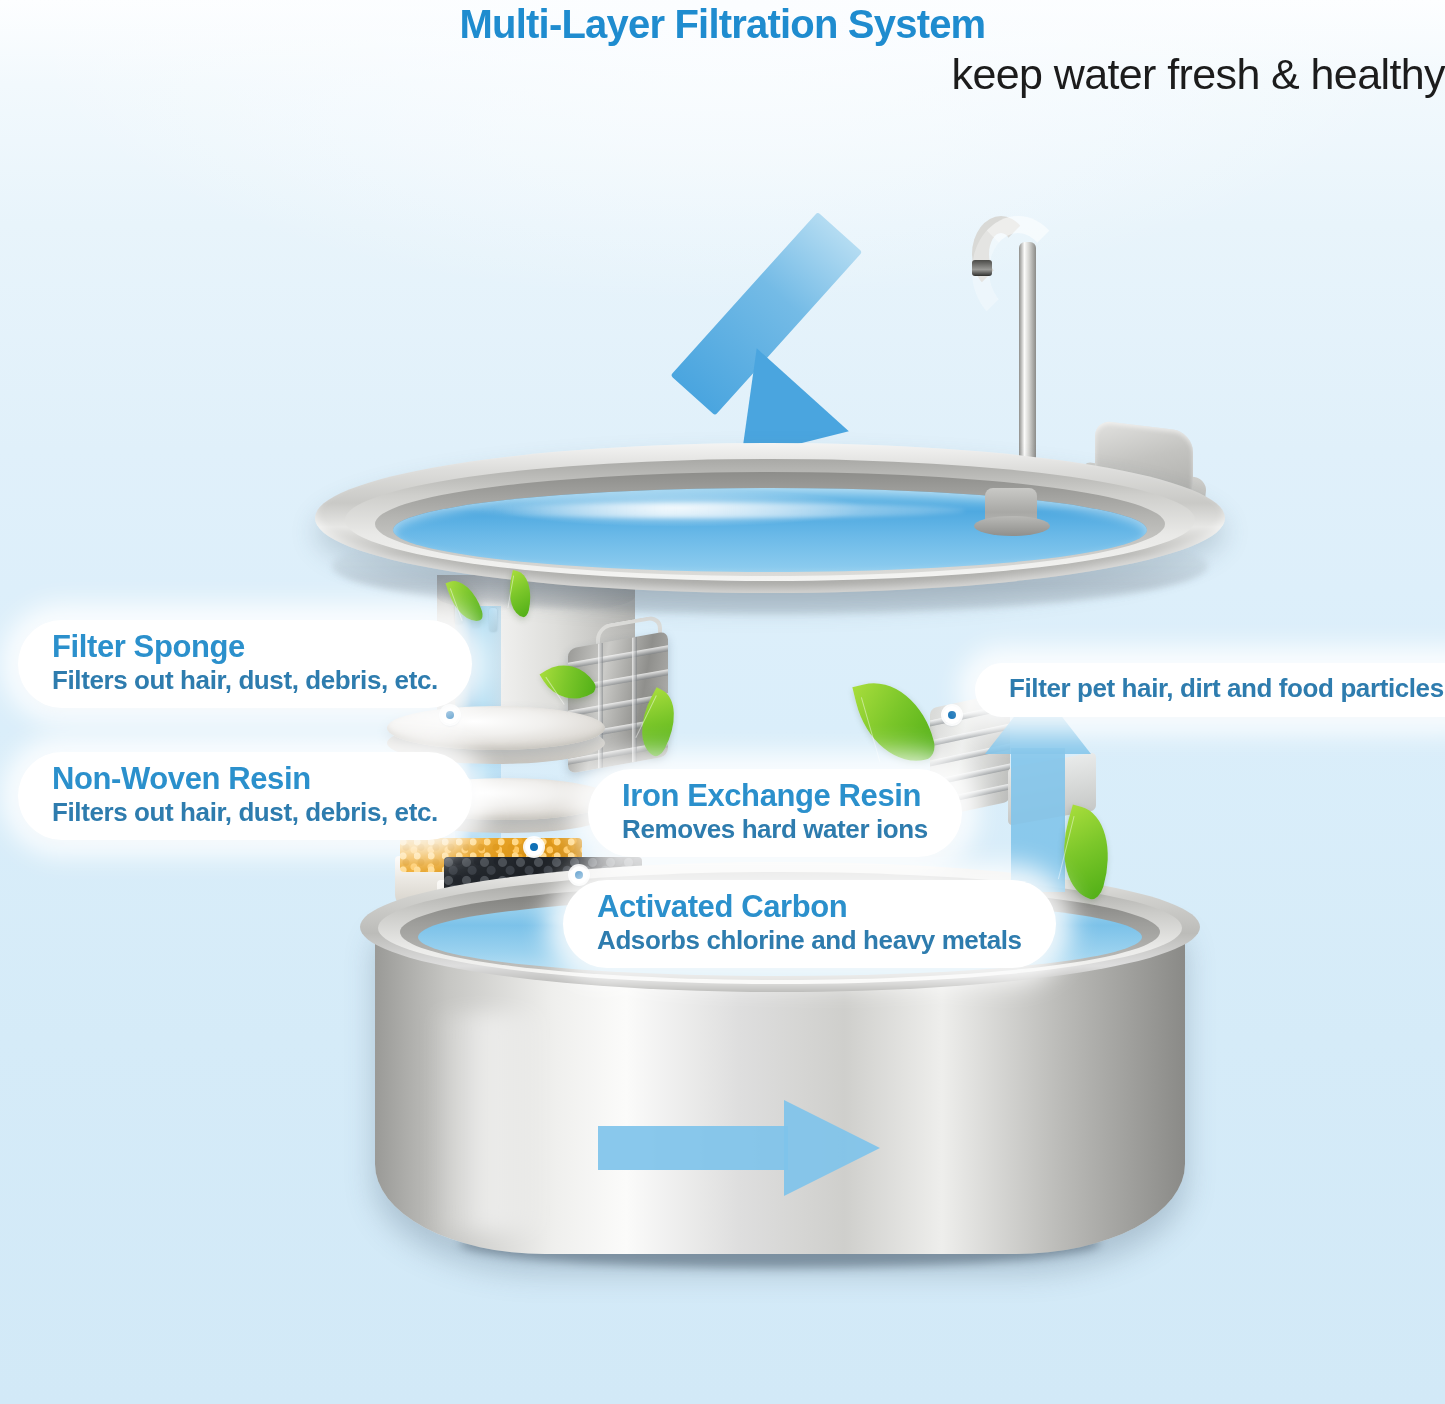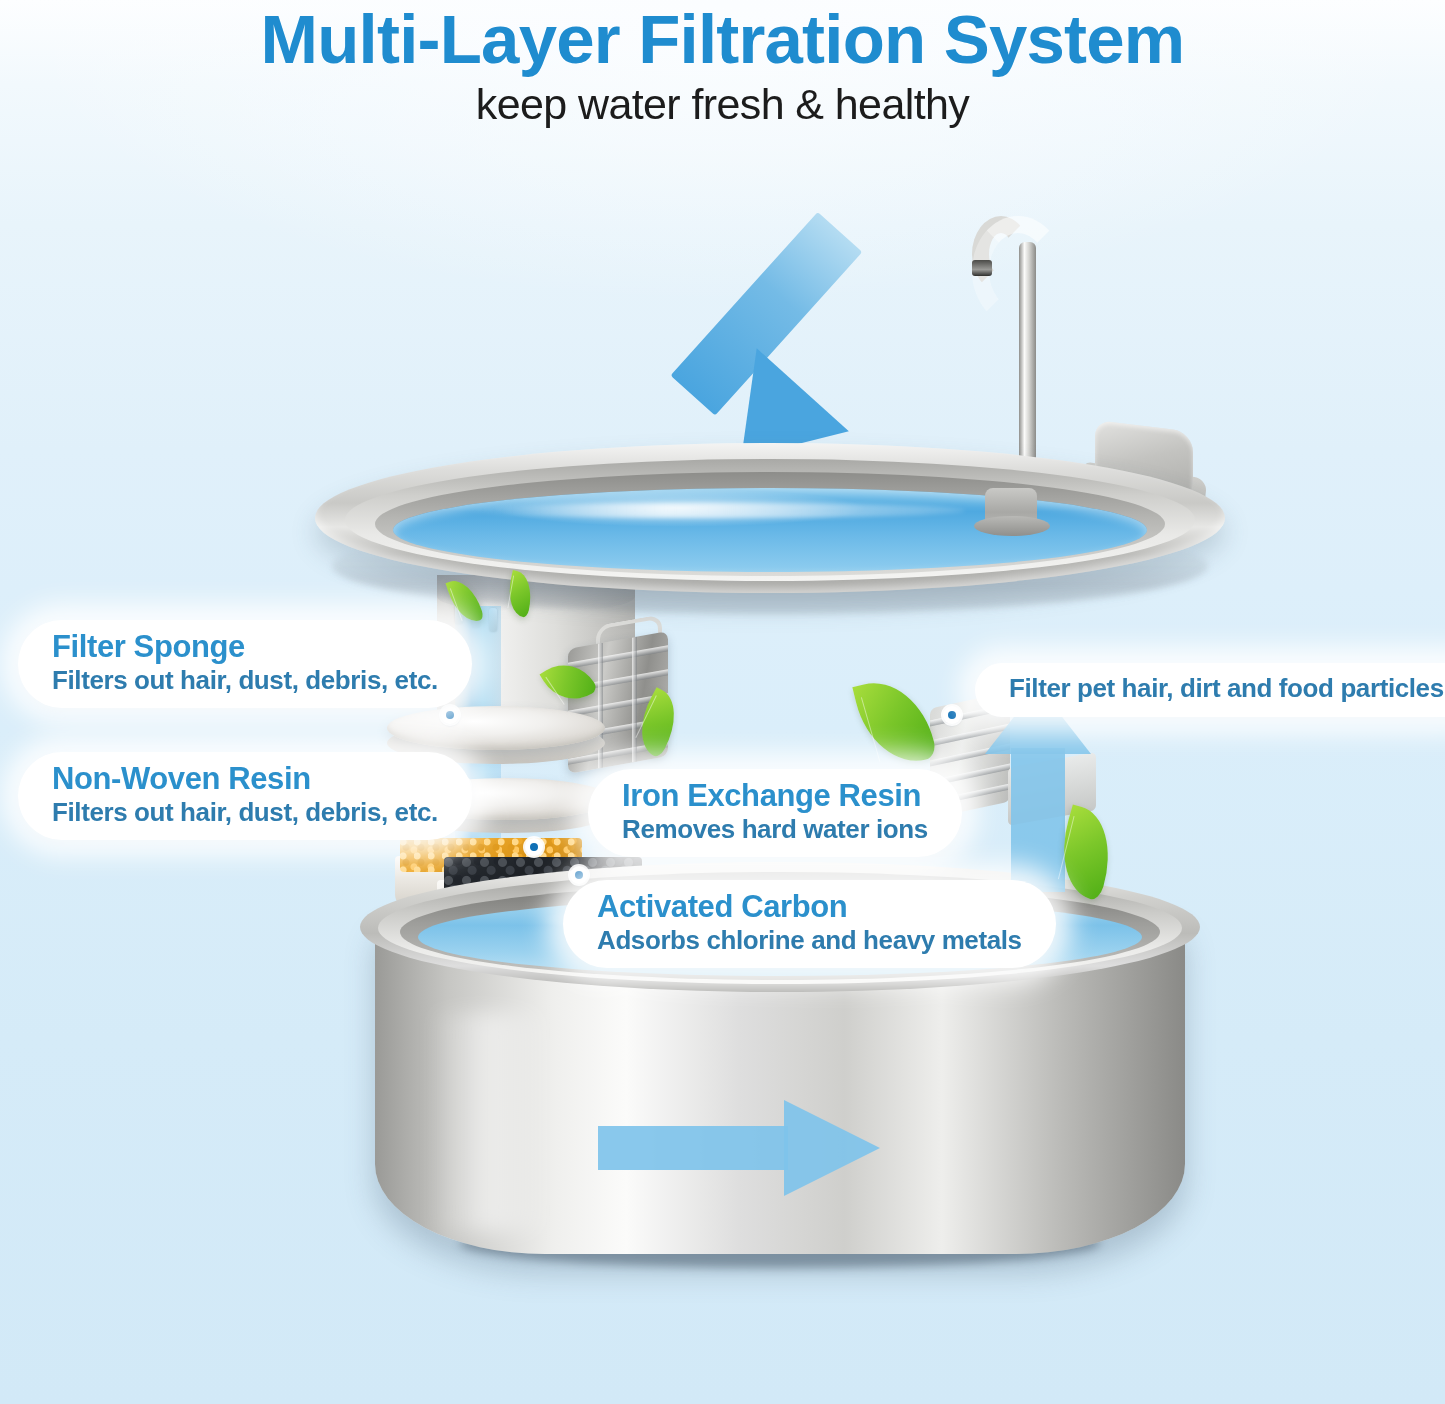--- a/index.html
+++ b/index.html
@@ -31,34 +31,35 @@
 
   
   .header {
     position: absolute;
     top: 0; left: 0;
     width: 1445px;
     text-align: center;
     padding-top: 4px;
   }
   .title {
-    font-size: 69px;
+    font-size: 40px;
     font-weight: 700;
     color: #1f8ccf;
     letter-spacing: -0.8px;
     line-height: 1.04;
     text-shadow: 0 1px 1px rgba(255,255,255,0.65);
   }
   .subtitle {
     font-size: 43px;
     font-weight: 400;
     color: #1c1c1c;
     letter-spacing: -0.6px;
     line-height: 1.12;
     margin-top: 4px;
+    text-align: right;
   }
 
   
   #scene { position: absolute; inset: 0; }
 
   
   .tray-wrap {
     position: absolute;
     left: 315px; top: 443px;
     width: 910px; height: 160px;

